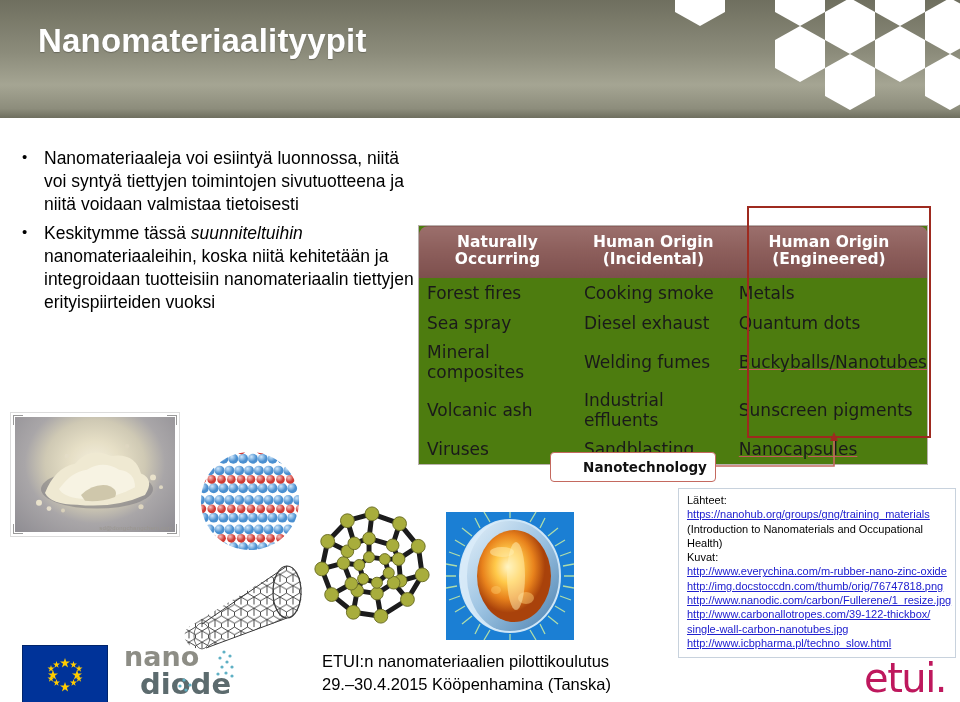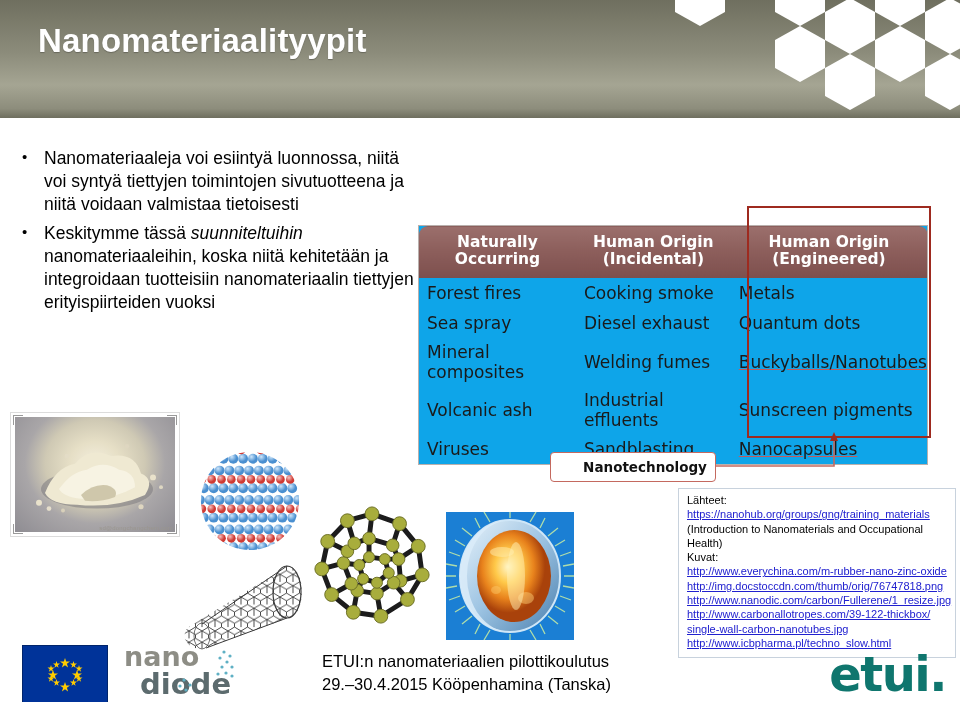--- a/index.html
+++ b/index.html
@@ -29,21 +29,21 @@
     display:flex;gap:12px;margin-bottom:7px;
     font-size:17.5px;line-height:1.30;color:#000;
   }
   .bullet .dot{flex:0 0 10px;font-size:15px;line-height:1.35;}
   .bullet .txt{flex:1;}
   .bullet i{margin-top:40px;}
 
   
   .tbl-wrap{position:absolute;left:418px;top:225px;width:510px;}
   .tbl{
-    width:510px;border-collapse:collapse;background:#0ea5e9;
+    width:510px;border-collapse:collapse;background:#4d7c0f;
     border:1px solid #b9b0ad;
     font-family:"DejaVu Sans","Liberation Sans",sans-serif;
   }
   .tbl th{
     background:linear-gradient(180deg,#9b6f6c 0%,#8d5f5c 45%,#7d4f4d 100%);
     color:#fff;font-size:15.5px;font-weight:bold;
     padding:8px 4px 9px 4px;line-height:1.12;text-align:center;
     border:none;
   }
   .tbl th:first-child{border-top-left-radius:9px;}
@@ -118,21 +118,21 @@
     position:absolute;left:22px;top:645px;width:84px;height:56px;
     background:#003399;border:1px solid #00246b;
   }
   .nanodiode{position:absolute;left:122px;top:640px;width:160px;height:62px;}
   .footer-text{
     position:absolute;left:322px;top:650px;width:380px;
     font-size:16.5px;line-height:1.42;color:#000;
   }
   .etui-logo{
     position:absolute;right:14px;bottom:4px;
-    font-size:48px;font-weight:bold;color:#0f766e;letter-spacing:-1.5px;
+    font-size:40px;font-weight:normal;color:#be185d;letter-spacing:-1.5px;
     font-family:"DejaVu Sans","Liberation Sans",sans-serif;line-height:1;
   }
 </style>
 </head>
 <body>
 
 <div class="slide">
 
   <div class="header">
     <svg class="hexes" viewBox="0 0 330 170">

